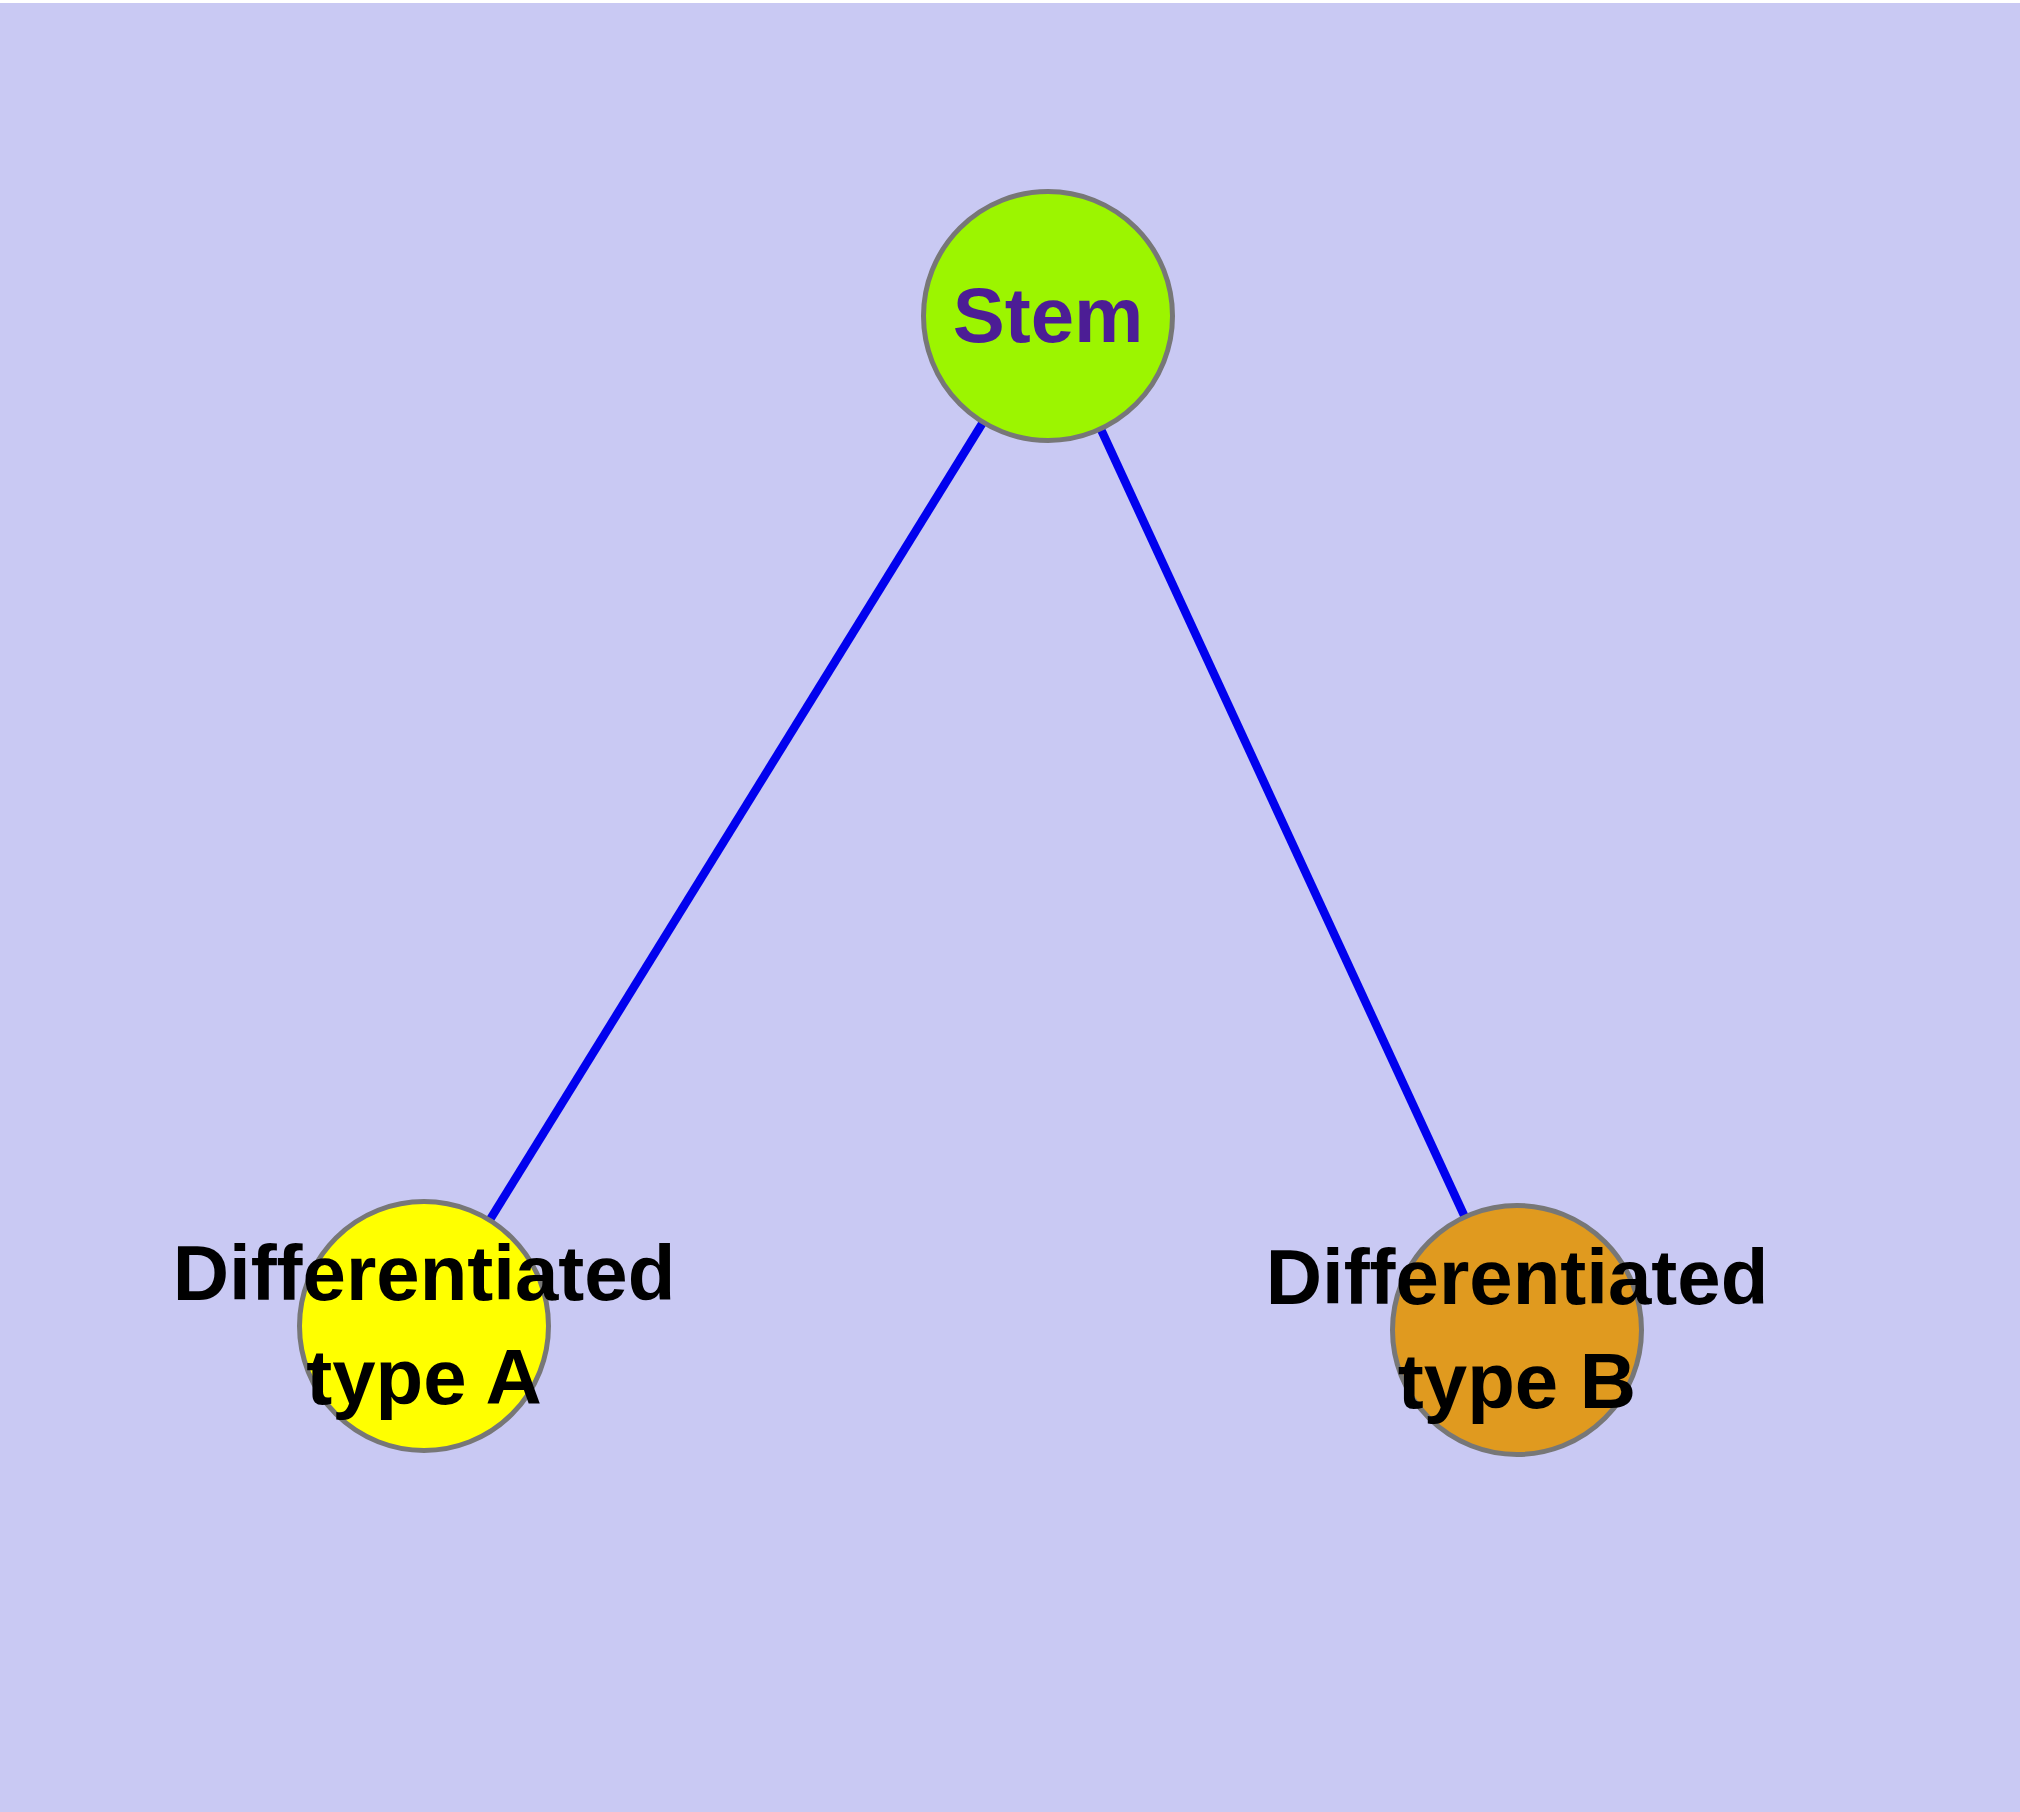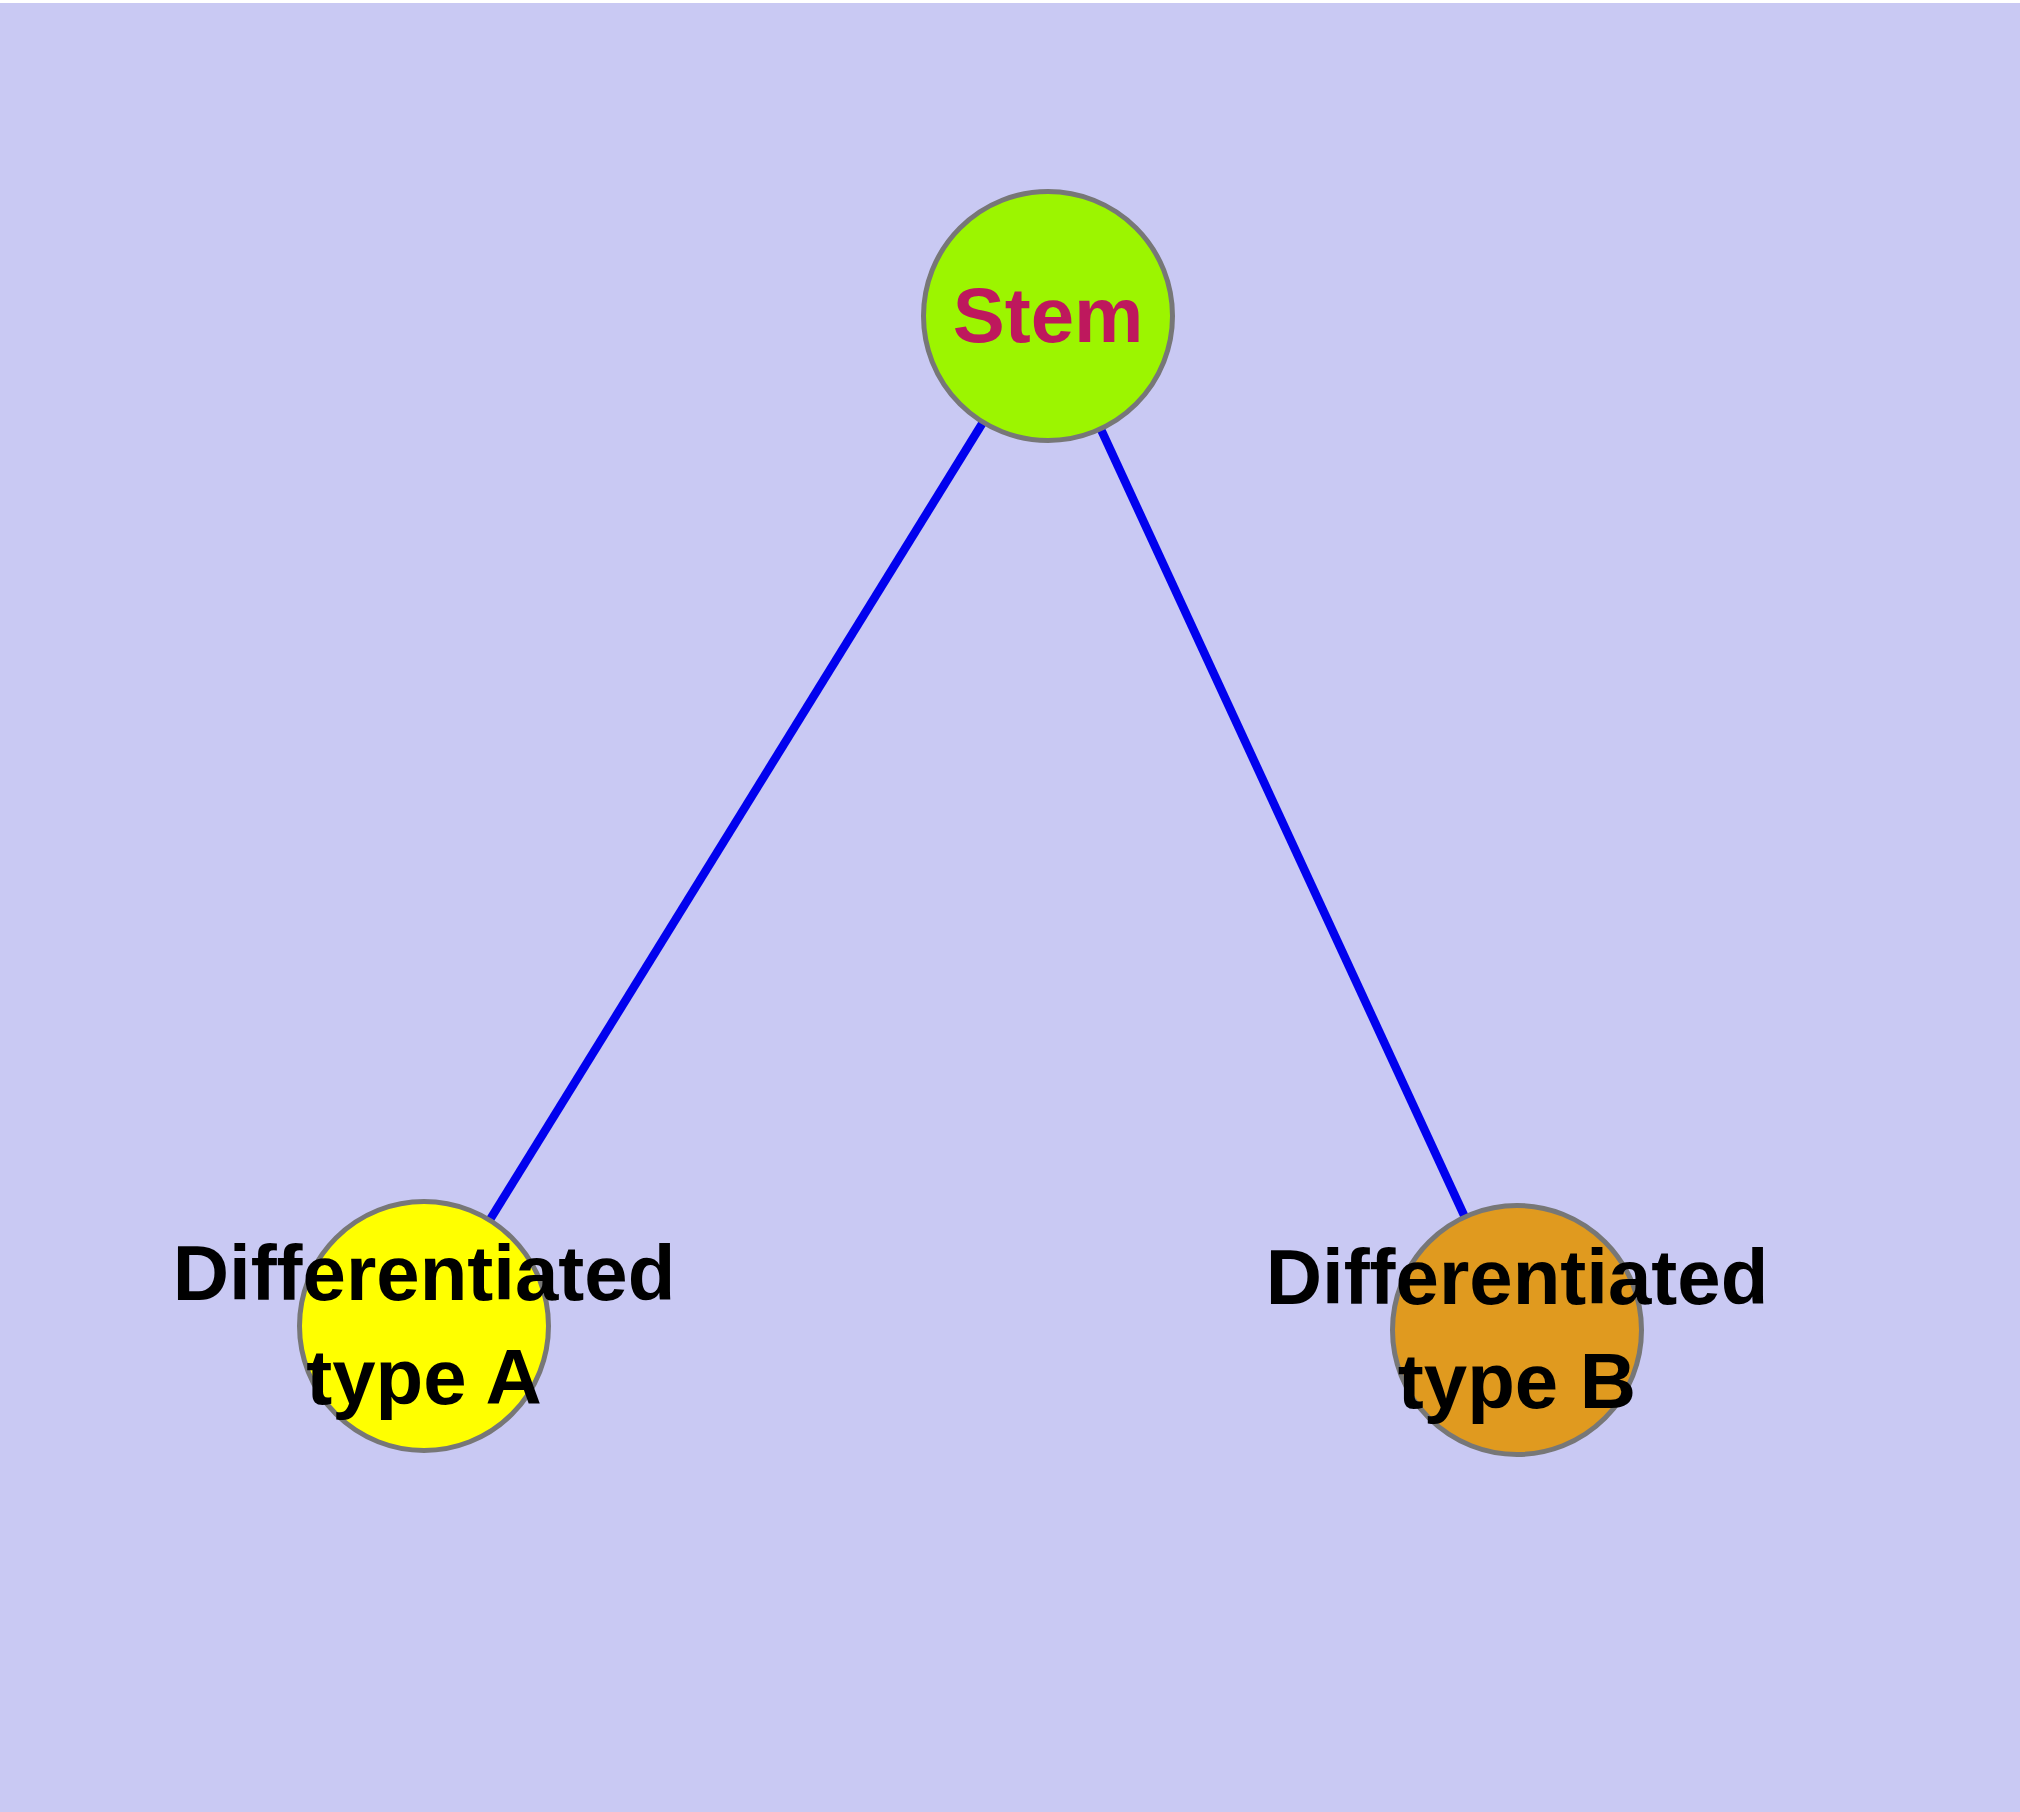--- a/index.html
+++ b/index.html
@@ -62,21 +62,21 @@
 
   <div class="canvas" style="background: rgb(201, 201, 243);">
 
     <svg class="edges-layer" viewBox="0 0 2384 2138" width="2021" height="1812">
       <line x1="1237" y1="373" x2="500" y2="1565" stroke="#0101ee" stroke-width="10"></line>
       <line x1="1237" y1="373" x2="1790" y2="1570" stroke="#0101ee" stroke-width="10"></line>
     </svg>
 
     <div class="node" style="left: 921px; top: 186px; width: 254px; height: 254px;">
       <div class="circle" style="width: 254px; height: 254px; background: rgb(156, 245, 0); border-color: rgb(119, 119, 119); border-width: 5.1px;"></div>
-      <div class="label" style="left: 127px; top: 127px; color: #be185d;">Stem</div>
+      <div class="label" style="left: 127px; top: 127px; color: #4c1d95;">Stem</div>
     </div>
 
     <div class="node" style="left: 297px; top: 1196px; width: 254px; height: 254px;">
       <div class="circle" style="width: 254px; height: 254px; background: rgb(255, 255, 0); border-color: rgb(119, 119, 119); border-width: 5.1px;"></div>
       <div class="label" style="left: 127px; top: 127px; color: rgb(0, 0, 0);">Differentiated
 type A</div>
     </div>
 
     <div class="node" style="left: 1390px; top: 1200px; width: 254px; height: 254px;">
       <div class="circle" style="width: 254px; height: 254px; background: rgb(224, 154, 31); border-color: rgb(119, 119, 119); border-width: 5.1px;"></div>

